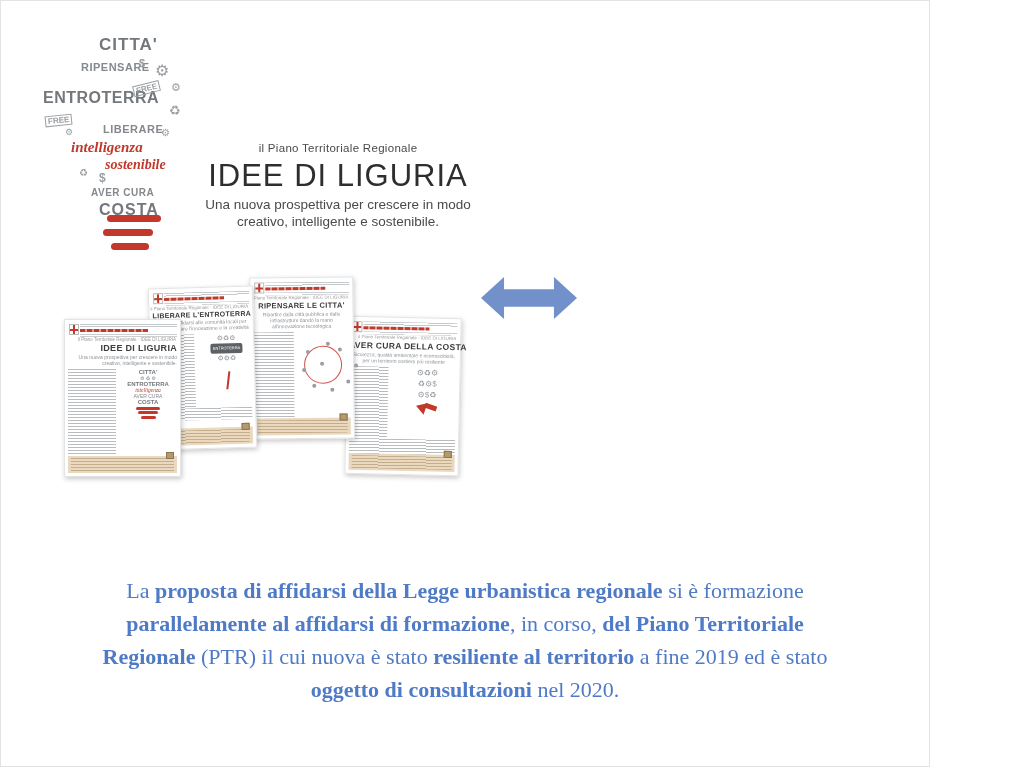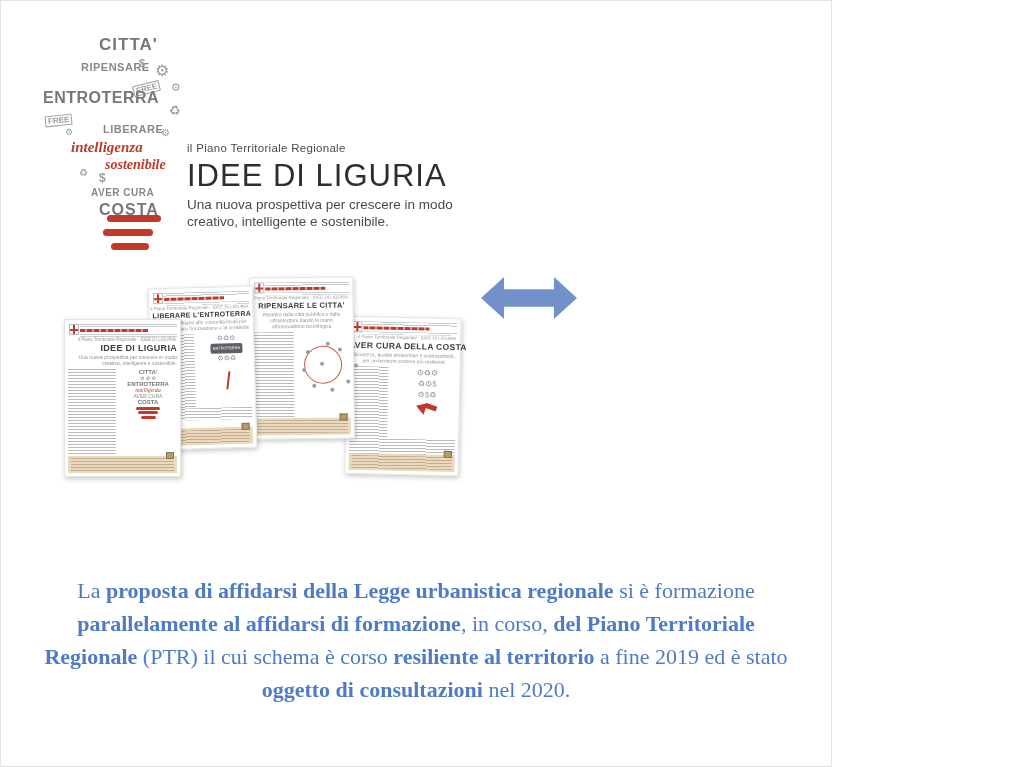--- a/index.html
+++ b/index.html
@@ -1,16 +1,16 @@
 <!DOCTYPE html>
 <html><head>
 <meta charset="utf-8">
 <style>
   html,body{margin:0;padding:0;background:#fff;}
-  .slide{position:relative;width:832px;height:767px;background:#fff;overflow:hidden;
+  .slide{position:relative;width:930px;height:767px;background:#fff;overflow:hidden;
          font-family:"Liberation Sans",sans-serif;box-sizing:border-box;border:1px solid #e3e3e3;}
 
   
   .logo{position:absolute;left:42px;top:30px;width:160px;height:228px;}
   .logo span{position:absolute;white-space:nowrap;}
   .lw{color:#74787c;font-weight:bold;}
   .lw-light{color:#85898d;font-weight:bold;}
   .lw-red{color:#c0392b;font-family:"Liberation Serif",serif;font-style:italic;font-weight:bold;}
   .lw0{left:56px;top:4px;font-size:17px;letter-spacing:1px;}
   .lw1{left:38px;top:30px;font-size:11px;letter-spacing:0.5px;}
@@ -30,21 +30,21 @@
   .gl5{left:56px;top:140px;font-size:12px;font-weight:bold;}
   .gl6{left:22px;top:96px;font-size:9px;}
   .gl7{left:118px;top:96px;font-size:10px;}
   .gl8{left:36px;top:136px;font-size:10px;}
   .bulb-bar{position:absolute;background:#c4372b;border-radius:4px;height:7px;}
   .bb1{left:64px;top:184px;width:54px;}
   .bb2{left:60px;top:198px;width:50px;}
   .bb3{left:68px;top:212px;width:38px;}
 
   
-  .title-block{position:absolute;left:186px;top:141px;width:270px;text-align:left;color:#3a3a3a;}
+  .title-block{position:absolute;left:202px;top:141px;width:270px;text-align:center;color:#3a3a3a;}
   .kicker{font-size:11.5px;color:#4a4a4a;letter-spacing:0.3px;}
   .main-title{font-size:31px;color:#2e2e2e;letter-spacing:1px;margin-top:4px;white-space:nowrap;}
   .subtitle{font-size:13.5px;color:#4a4a4a;line-height:16.5px;margin-top:3px;}
 
   
   .page{position:absolute;background:#fff;border:1px solid #e4e4e4;
         box-shadow:1px 2px 5px rgba(0,0,0,0.22);box-sizing:border-box;padding:3px;}
   .p1{left:63px;top:318px;width:117px;height:158px;z-index:4;}
   .p2{left:149px;top:286px;width:105px;height:162px;z-index:3;transform:rotate(-1.6deg);}
   .p3{left:249px;top:276px;width:104px;height:162px;z-index:2;transform:rotate(-0.6deg);}
@@ -263,17 +263,17 @@
   <div class="arrow-wrap">
     <svg width="96" height="52" viewBox="0 0 100 54">
       <polygon points="0,27 24,5 24,18 76,18 76,5 100,27 76,49 76,36 24,36 24,49" fill="#7290c9"></polygon>
     </svg>
   </div>
 
 
   <div class="bottom-paragraph">
       <div><span>La </span><span class="bold">proposta di affidarsi della Legge urbanistica regionale</span><span> si è formazione</span></div>
       <div><span class="bold">parallelamente al affidarsi di formazione</span><span>, in corso, </span><span class="bold">del Piano Territoriale</span></div>
-      <div><span class="bold">Regionale</span><span> (PTR) il cui schema è corso </span><span class="bold">resiliente al territorio</span><span> a fine 2019 ed è stato</span></div>
+      <div><span class="bold">Regionale</span><span> (PTR) il cui nuova è stato </span><span class="bold">resiliente al territorio</span><span> a fine 2019 ed è stato</span></div>
       <div><span class="bold">oggetto di consultazioni</span><span> nel 2020.</span></div>
     </div>
 
 </div>
 
 </body></html>

